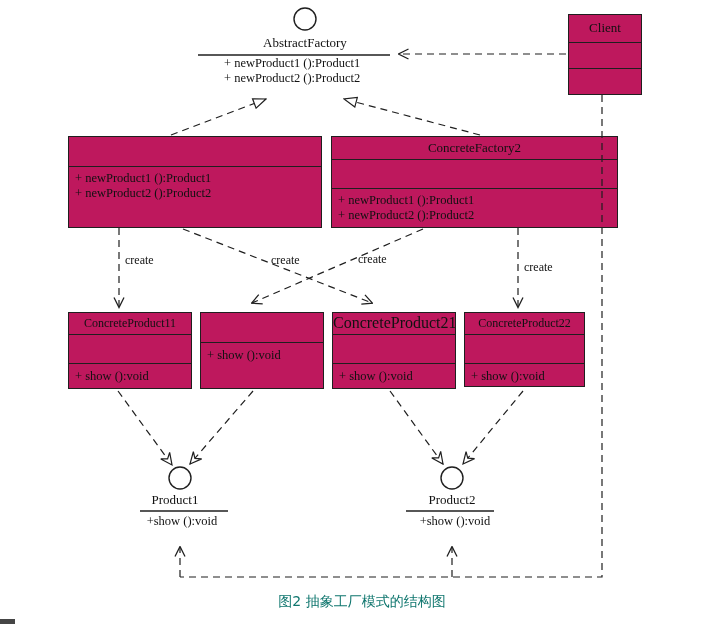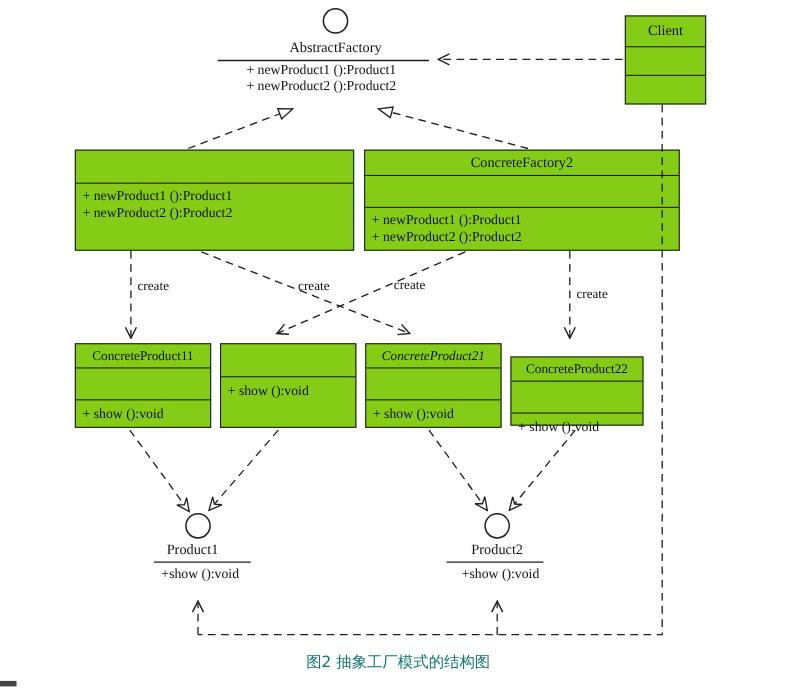--- a/index.html
+++ b/index.html
@@ -2,21 +2,21 @@
 <html><head>
 <meta charset="utf-8">
 <style>
   html,body{margin:0;padding:0;background:#ffffff;}
   .canvas{
     position:relative;width:724px;height:625px;background:#ffffff;
     font-family:"Liberation Serif","DejaVu Serif",serif;color:#111;
     overflow:hidden;
   }
   
-  .box{position:absolute;background:#84cc16;border:1.3px solid #1f1f1f;box-sizing:border-box;z-index:1;}
+  .box{position:absolute;background:#be185d;border:1.3px solid #1f1f1f;box-sizing:border-box;z-index:1;}
   .comp{box-sizing:border-box;border-top:1.3px solid #1f1f1f;overflow:hidden;}
   .comp:first-child{border-top:none;}
   .title{text-align:center;font-size:13px;}
   .methods{font-size:12.5px;line-height:15px;padding:4px 0 0 6px;white-space:nowrap;}
   .method1{font-size:12.5px;line-height:25px;padding-left:6px;white-space:nowrap;}
   
   .lbl{position:absolute;z-index:3;white-space:nowrap;}
   .ctr{text-align:center;}
   .af-name{left:205px;top:35px;width:200px;font-size:13px;}
   .af-m{left:224px;width:220px;font-size:12.5px;}
@@ -65,26 +65,26 @@
     <div class="comp" style="height:29px;"></div>
     <div class="comp method1" style="height:27px;">+ show ():void</div>
   </div>
 
   <div class="box" style="left:200px;top:312px;width:124px;height:77px;">
     <div class="comp" style="height:29px;"></div>
     <div class="comp method1" style="height:27px;">+ show ():void</div>
   </div>
 
   <div class="box" style="left:332px;top:312px;width:124px;height:77px;">
-    <div class="comp title" style="height:21px;line-height:20px;font-size:12px;font-style:italic;">ConcreteProduct21</div>
+    <div class="comp title" style="height:21px;line-height:20px;font-size:16px;">ConcreteProduct21</div>
     <div class="comp" style="height:29px;"></div>
     <div class="comp method1" style="height:27px;">+ show ():void</div>
   </div>
 
-  <div class="box" style="left:464px;top:324px;width:121px;height:63px;">
+  <div class="box" style="left:464px;top:312px;width:121px;height:75px;">
     <div class="comp title" style="height:21px;line-height:20px;font-size:12px;">ConcreteProduct22</div>
     <div class="comp" style="height:29px;"></div>
     <div class="comp method1" style="height:27px;">+ show ():void</div>
   </div>
 
   <div class="lbl af-name ctr">AbstractFactory</div>
   <div class="lbl af-m" style="top:56px;">+ newProduct1 ():Product1</div>
   <div class="lbl af-m" style="top:71px;">+ newProduct2 ():Product2</div>
 
   <div class="lbl create" style="left:125px;top:253px;">create</div>

